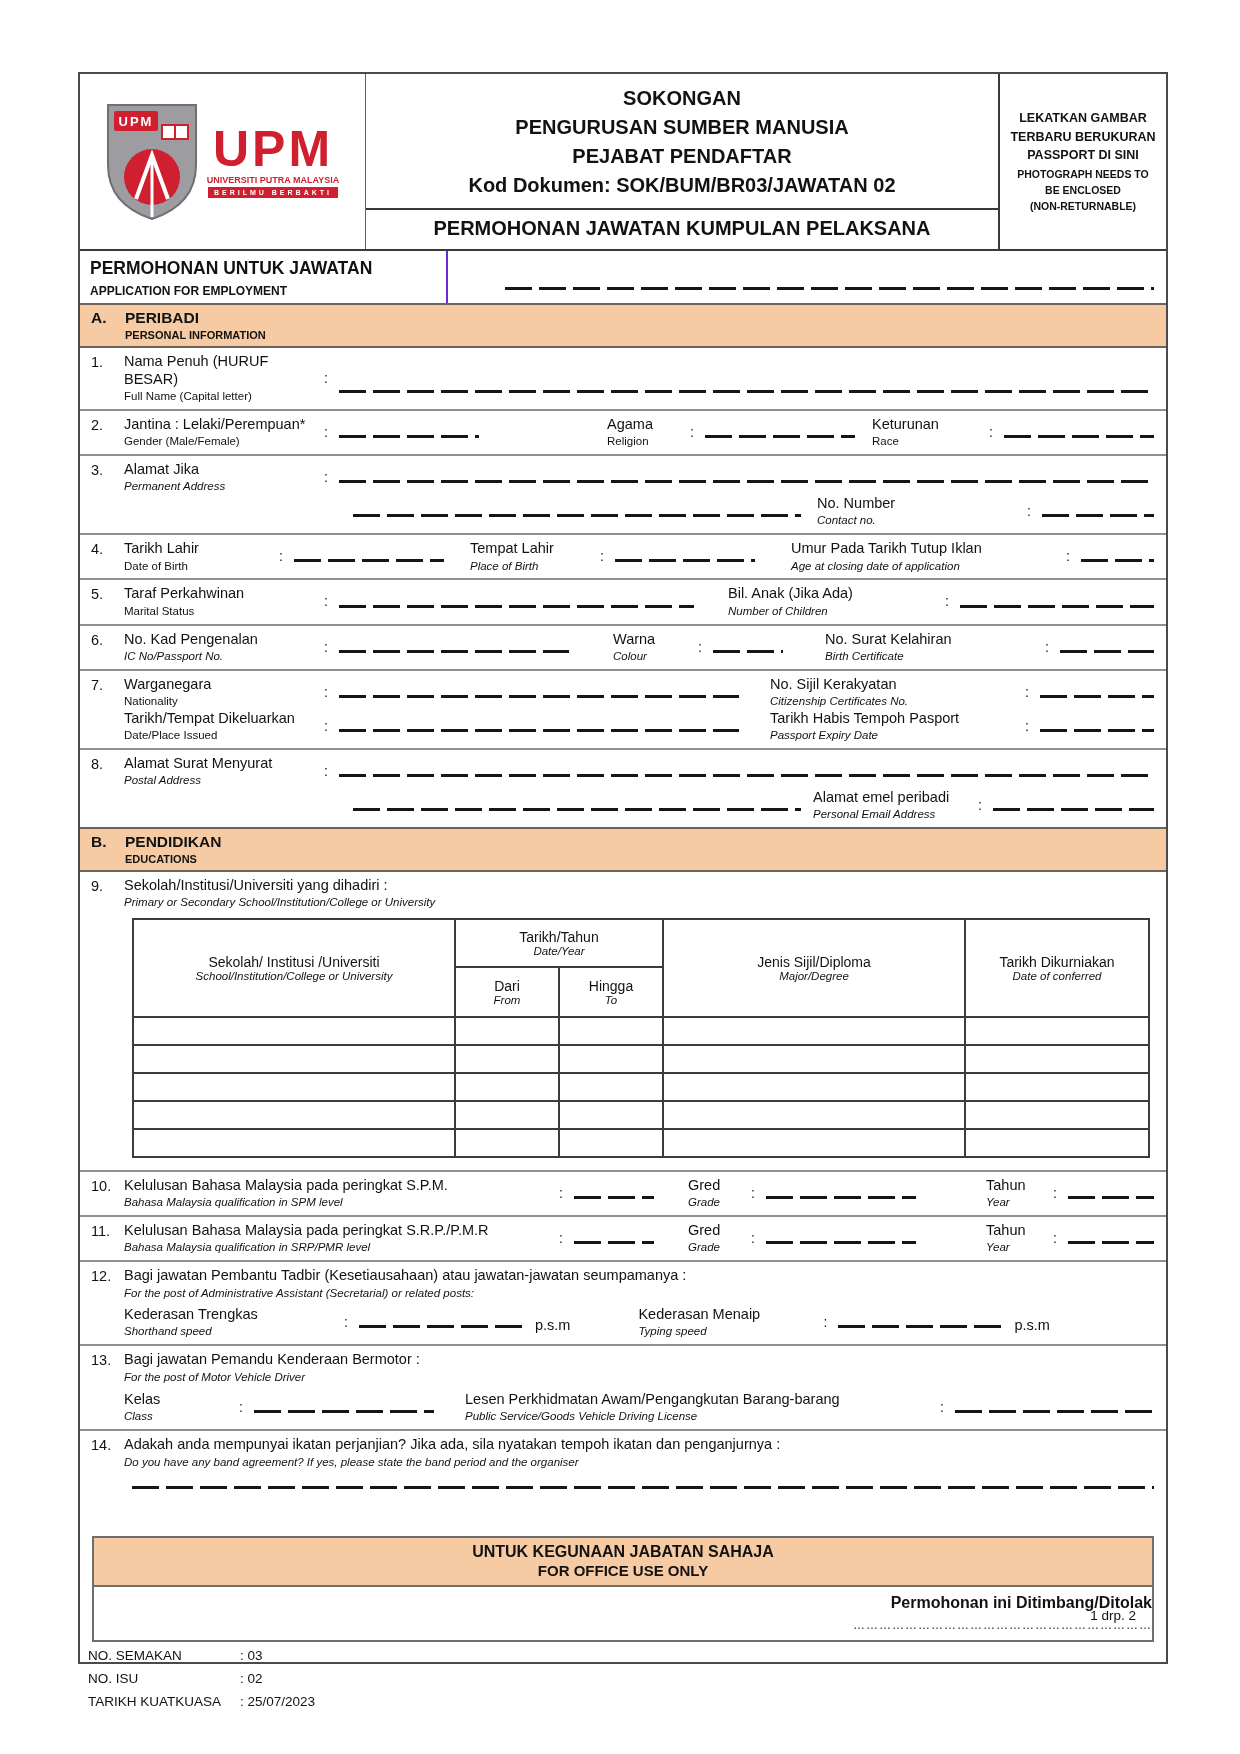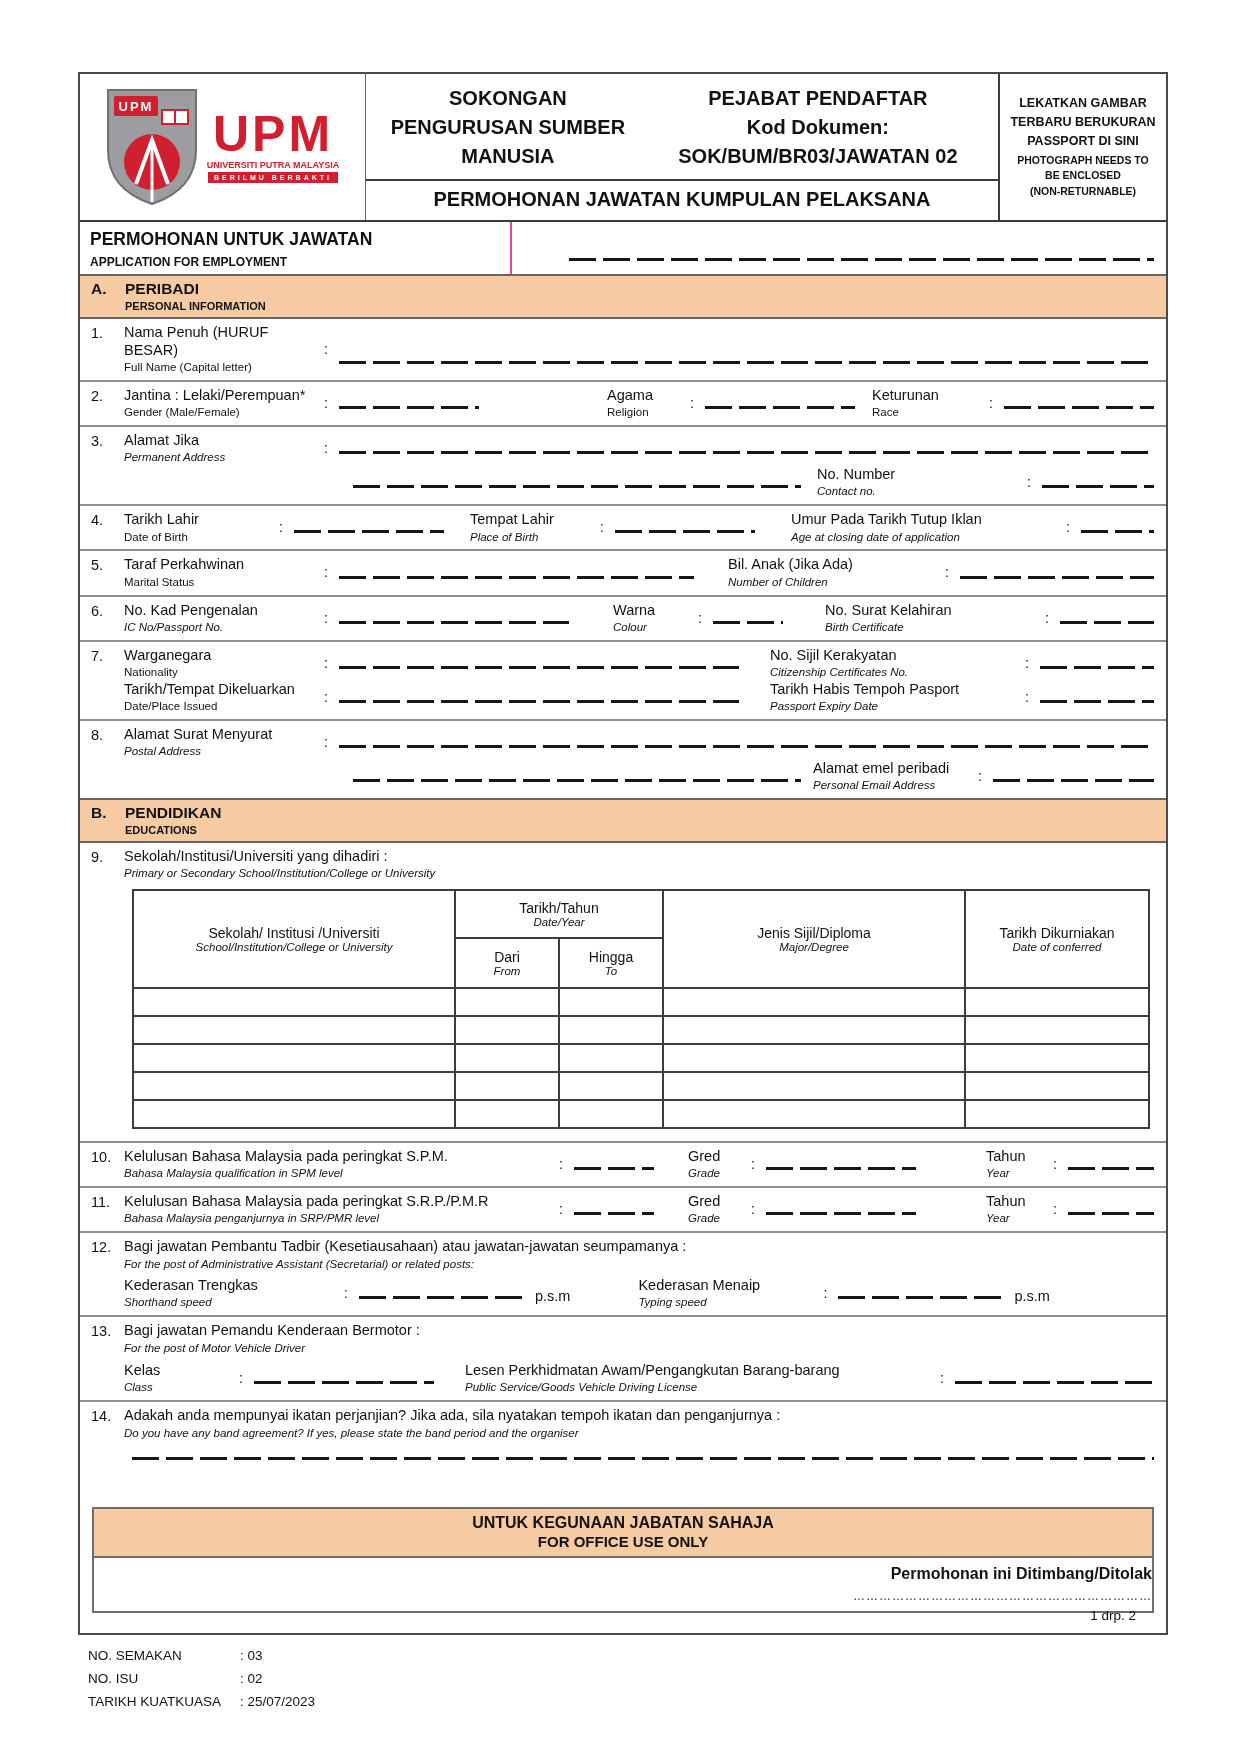--- a/index.html
+++ b/index.html
@@ -16,30 +16,30 @@
 
   
   .hdr{display:flex;border-bottom:2px solid #3a3a3a}
   .hdr-logo{width:286px;border-right:1px solid #c2410c;display:flex;align-items:center;justify-content:center;padding:14px 6px}
   .logo-wrap{display:flex;align-items:center;gap:9px}
   .logo-right{display:flex;flex-direction:column;align-items:center}
   .logo-upm{font-size:50px;line-height:.92;font-weight:bold;color:var(--brand-red);letter-spacing:3px}
   .logo-univ{font-size:9px;font-weight:bold;color:var(--brand-red);margin-top:3px;white-space:nowrap}
   .logo-motto{background:var(--brand-red);color:#fff;font-size:7px;font-weight:bold;letter-spacing:3px;padding:2px 6px;margin-top:2px;white-space:nowrap}
   .hdr-mid{flex:1;display:flex;flex-direction:column;border-right:2px solid #3a3a3a}
-  .hdr-mid-top{flex:1;display:flex;justify-content:space-between;text-align:center;padding:10px 6px 8px}
+  .hdr-mid-top{flex:1;display:flex;flex-direction:column;justify-content:space-between;text-align:center;padding:10px 6px 8px}
   .hline{font-weight:bold;font-size:20px;line-height:1.45}
   .hdr-title{border-top:2px solid #3a3a3a;text-align:center;font-weight:bold;font-size:20px;padding:7px 4px 9px}
   .hdr-photo{width:166px;display:flex;flex-direction:column;justify-content:center;text-align:center;padding:10px 9px}
   .photo-ml{font-weight:bold;font-size:12.5px;line-height:1.5}
   .photo-en{font-weight:bold;font-size:10.5px;line-height:1.5;margin-top:2px}
 
   
   .app-row{display:flex;min-height:52px}
-  .app-left{width:432px;border-right:2px solid #ec4899;padding:7px 0 5px 10px}
+  .app-left{width:368px;border-right:2px solid #6d28d9;padding:7px 0 5px 10px}
   .app-ml{font-weight:bold;font-size:17.5px}
   .app-en{font-weight:bold;font-size:12px;margin-top:5px}
   .app-right{flex:1;display:flex}
   .app-right .line{margin:0 12px 13px 57px}
 
   
   .bar{display:flex;background:var(--section-bar);border-top:2px solid #6e6359;border-bottom:2px solid #6e6359;padding:4px 0 5px;min-height:40px}
   .bar .letter{width:45px;padding-left:11px;font-weight:bold;font-size:15.5px}
   .bar-ml{font-weight:bold;font-size:15.5px}
   .bar-en{font-weight:bold;font-size:11px;margin-top:2px}
@@ -438,21 +438,21 @@
         <div class="en it">Year</div>
       </div>
       <div class="colon">:</div>
       <div class="line"></div>
     </div>
 
     <div class="row">
       <div class="no">11.</div>
       <div class="lbl" style="width:430px">
         <div class="ml">Kelulusan Bahasa Malaysia pada peringkat S.R.P./P.M.R</div>
-        <div class="en it">Bahasa Malaysia penganjurnya in SRP/PMR level</div>
+        <div class="en it">Bahasa Malaysia qualification in SRP/PMR level</div>
       </div>
       <div class="colon">:</div>
       <div class="line fx" style="width:80px"></div>
       <div class="lbl" style="width:58px;margin-left:28px">
         <div class="ml">Gred</div>
         <div class="en it">Grade</div>
       </div>
       <div class="colon">:</div>
       <div class="line fx" style="width:150px"></div>
       <div class="lbl" style="width:62px;margin-left:64px">

